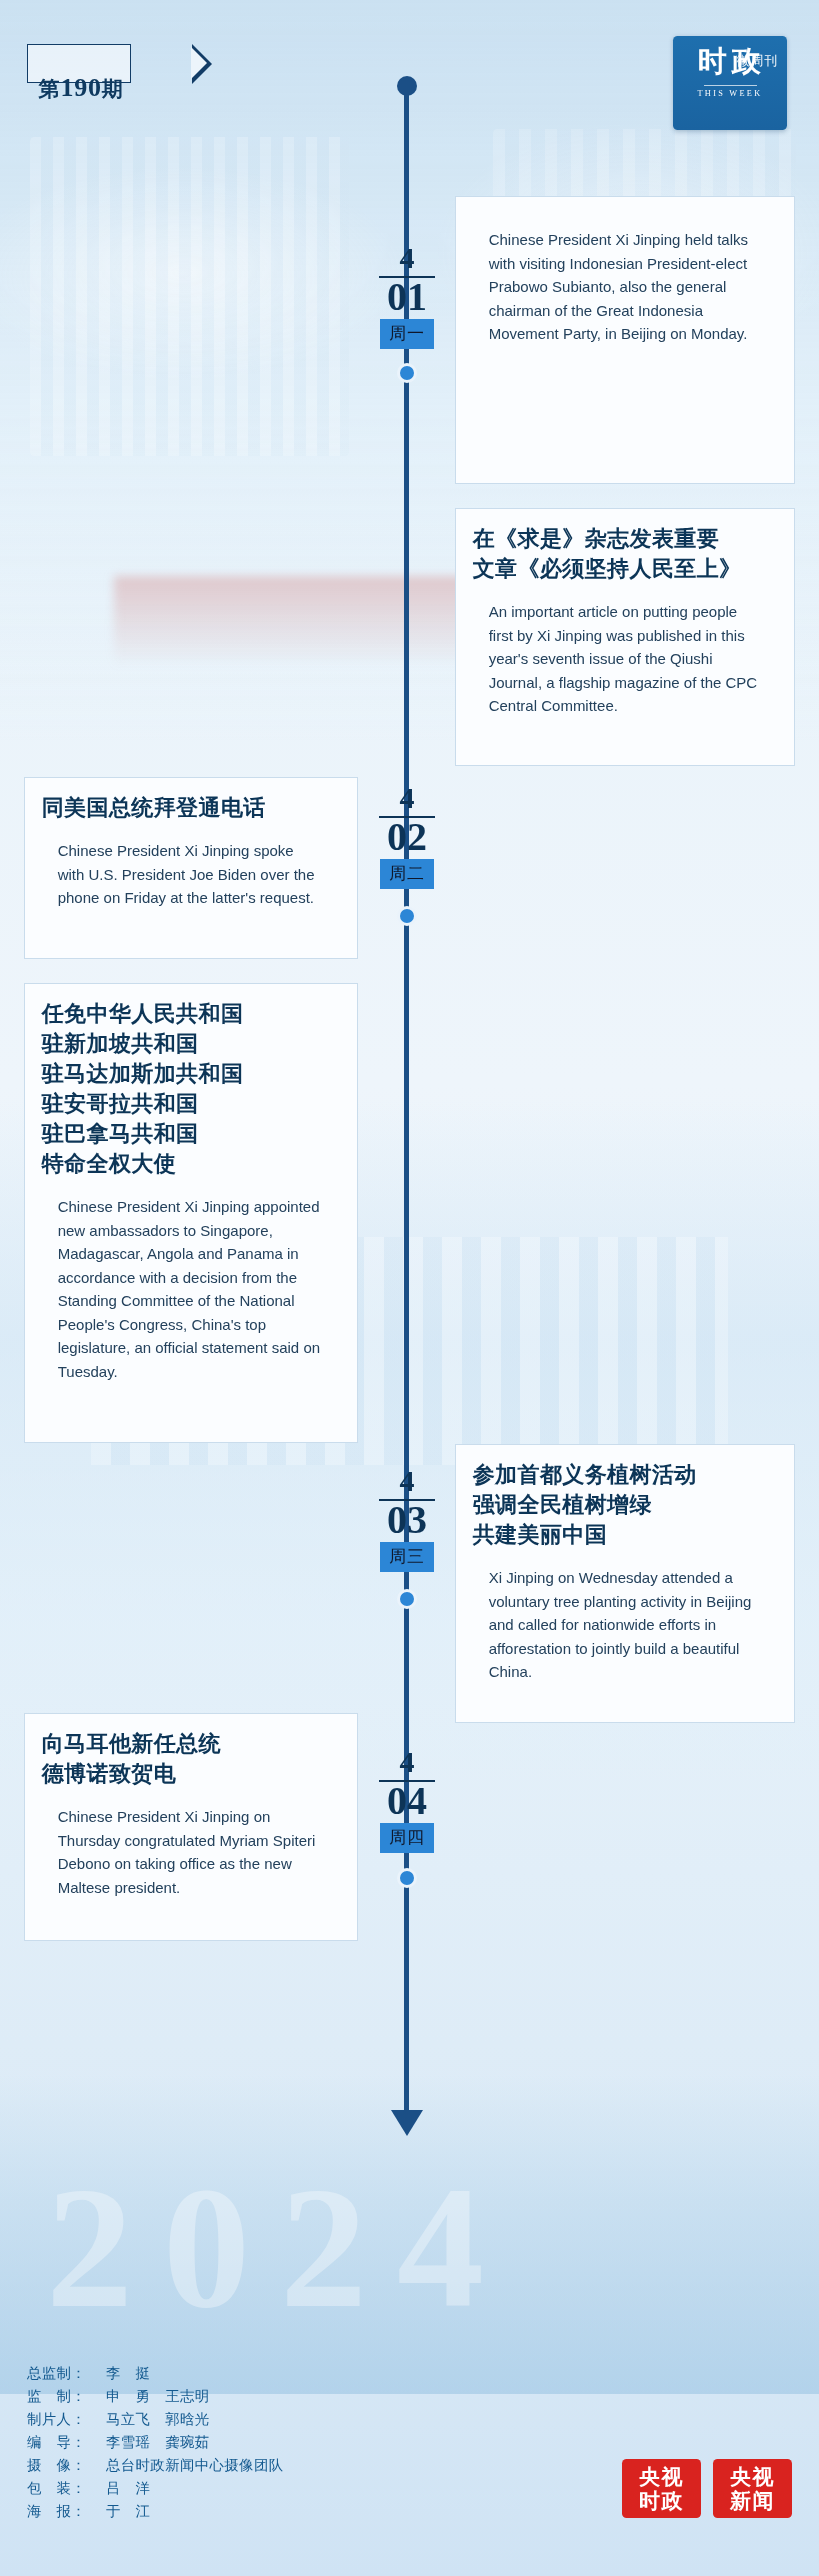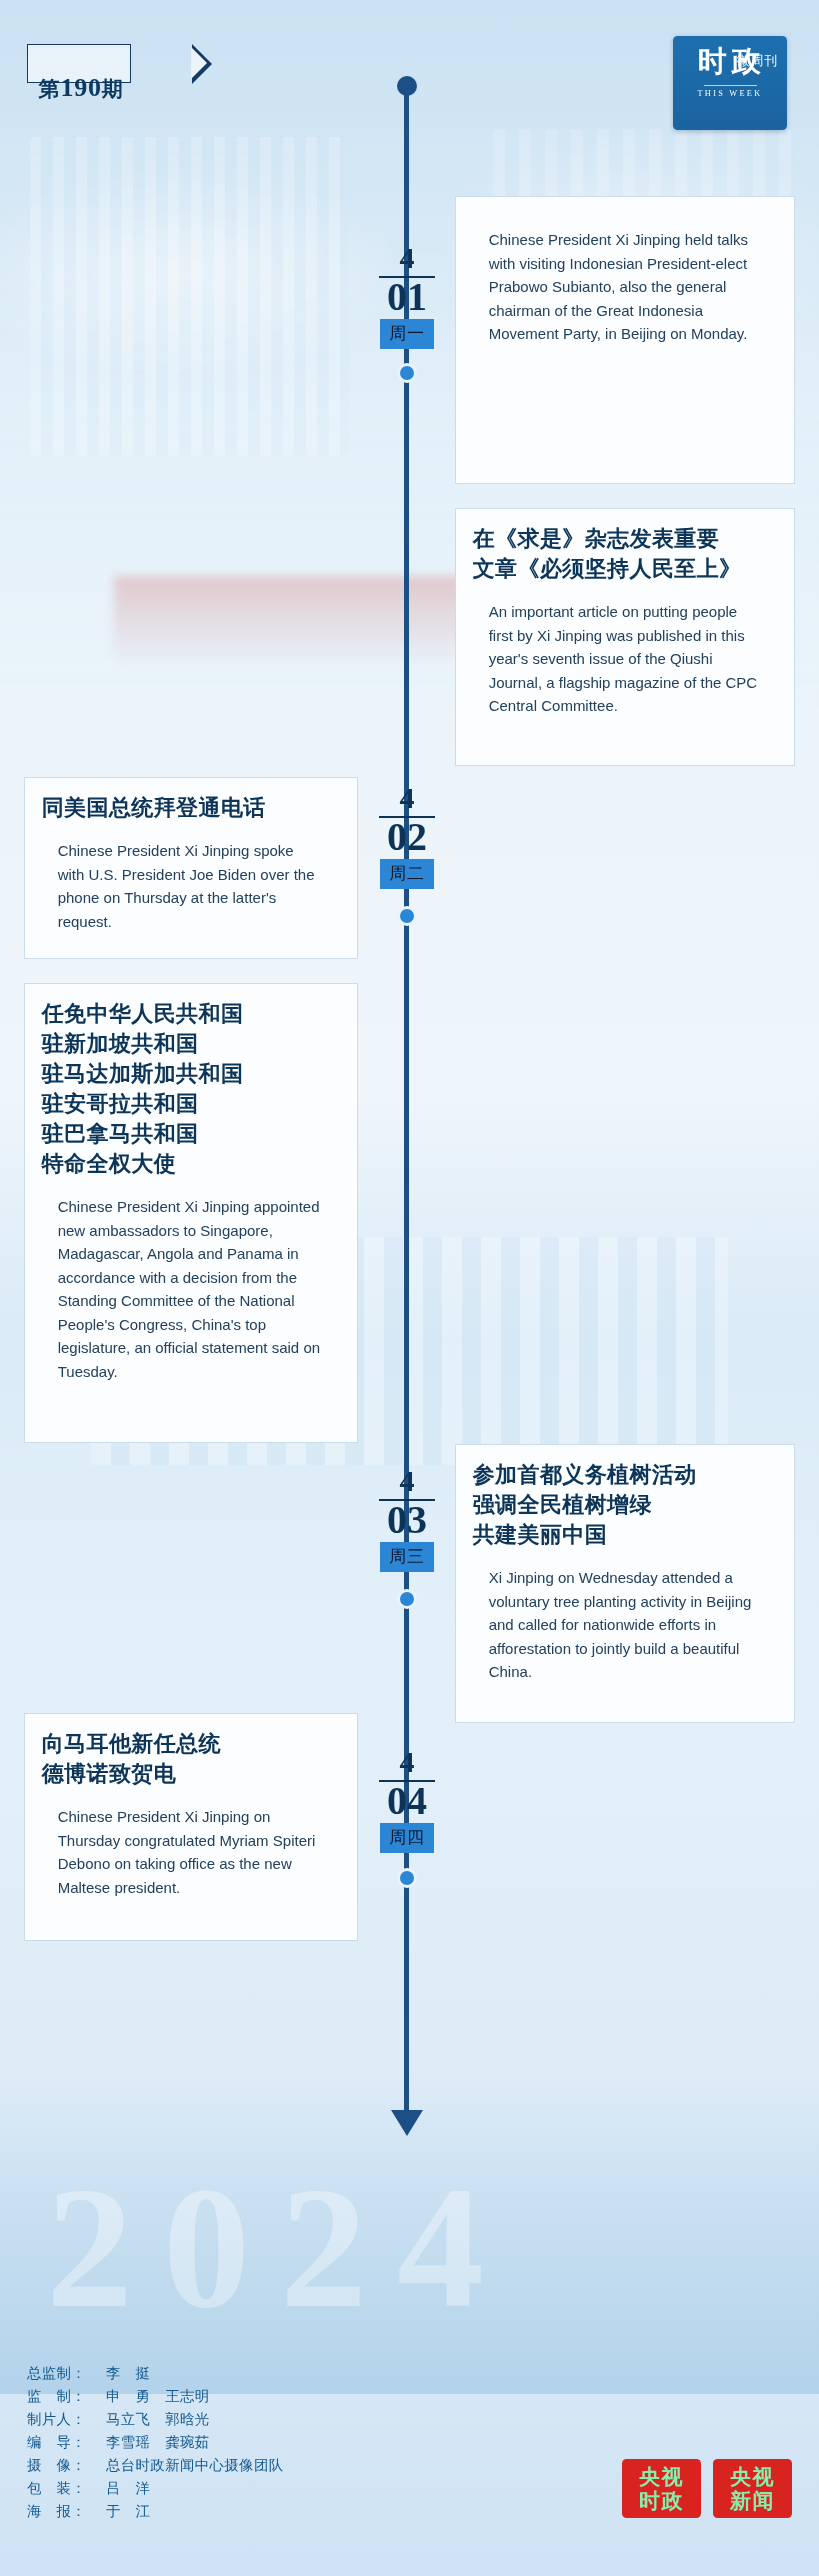--- a/index.html
+++ b/index.html
@@ -303,21 +303,21 @@
     position: absolute;
     right: 27px;
     bottom: 58px;
     display: flex;
     gap: 12px;
   }
   .flogo {
     width: 79px;
     height: 59px;
     background: #d9231f;
-    color: #86efac;
+    color: #ffffff;
     border-radius: 4.6px;
     display: flex;
     flex-direction: column;
     align-items: center;
     justify-content: center;
     font-family: "Liberation Serif", serif;
     font-weight: bold;
     font-size: 21px;
     line-height: 24px;
     letter-spacing: 1.5px;
@@ -389,21 +389,21 @@
   </div>
 
   <div class="card right" style="top:508px; height:258px">
     <h3 style="white-space:pre-line">在《求是》杂志发表重要
 文章《必须坚持人民至上》</h3>
     <p>An important article on putting people first by Xi Jinping was published in this year's seventh issue of the Qiushi Journal, a flagship magazine of the CPC Central Committee.</p>
   </div>
 
   <div class="card left" style="top:777px; height:182px">
     <h3 style="white-space:pre-line">同美国总统拜登通电话</h3>
-    <p>Chinese President Xi Jinping spoke with U.S. President Joe Biden over the phone on Thursday at the latter's request.</p>
+    <p>Chinese President Xi Jinping spoke with U.S. President Joe Biden over the phone on Friday at the latter's request.</p>
   </div>
 
   <div class="card left" style="top:983px; height:460px">
     <h3 style="white-space:pre-line">任免中华人民共和国
 驻新加坡共和国
 驻马达加斯加共和国
 驻安哥拉共和国
 驻巴拿马共和国
 特命全权大使</h3>
     <p>Chinese President Xi Jinping appointed new ambassadors to Singapore, Madagascar, Angola and Panama in accordance with a decision from the Standing Committee of the National People's Congress, China's top legislature, an official statement said on Tuesday.</p>

